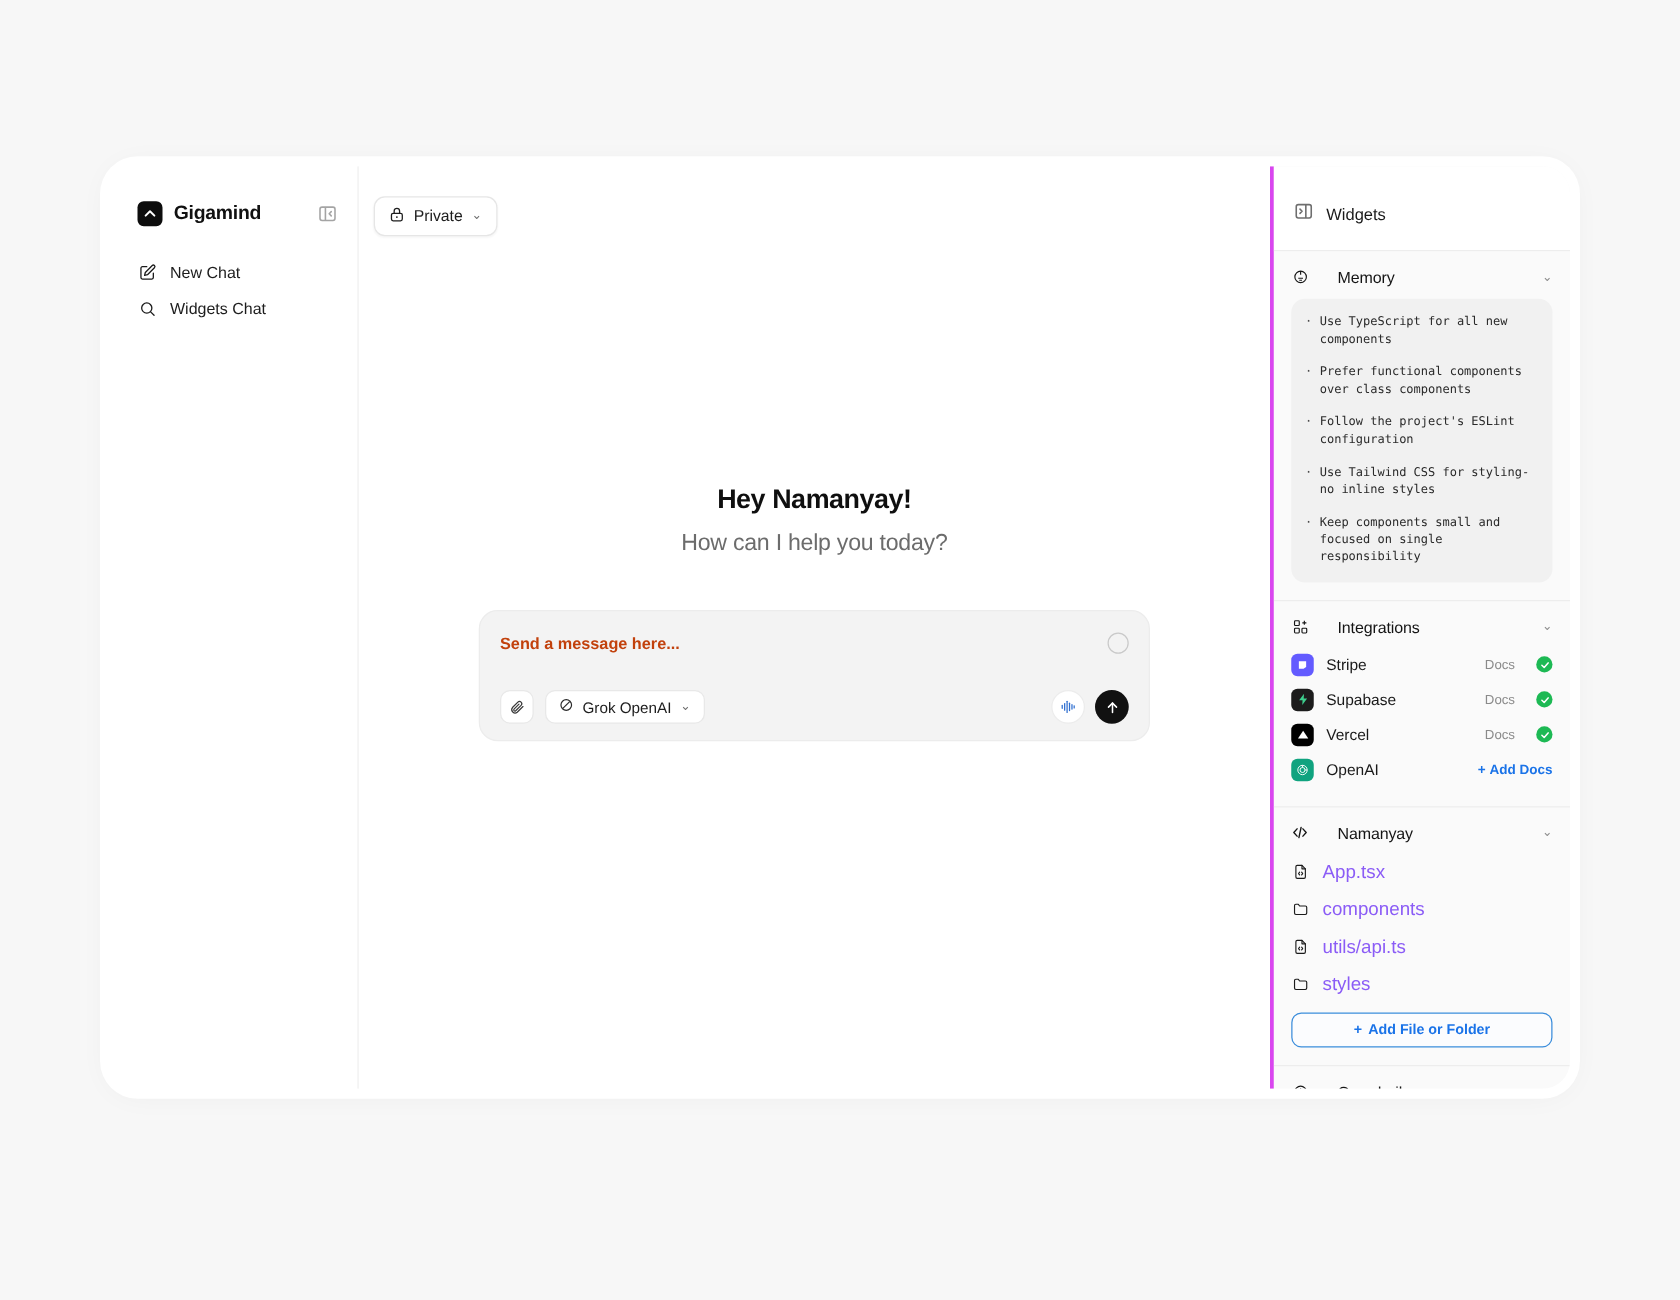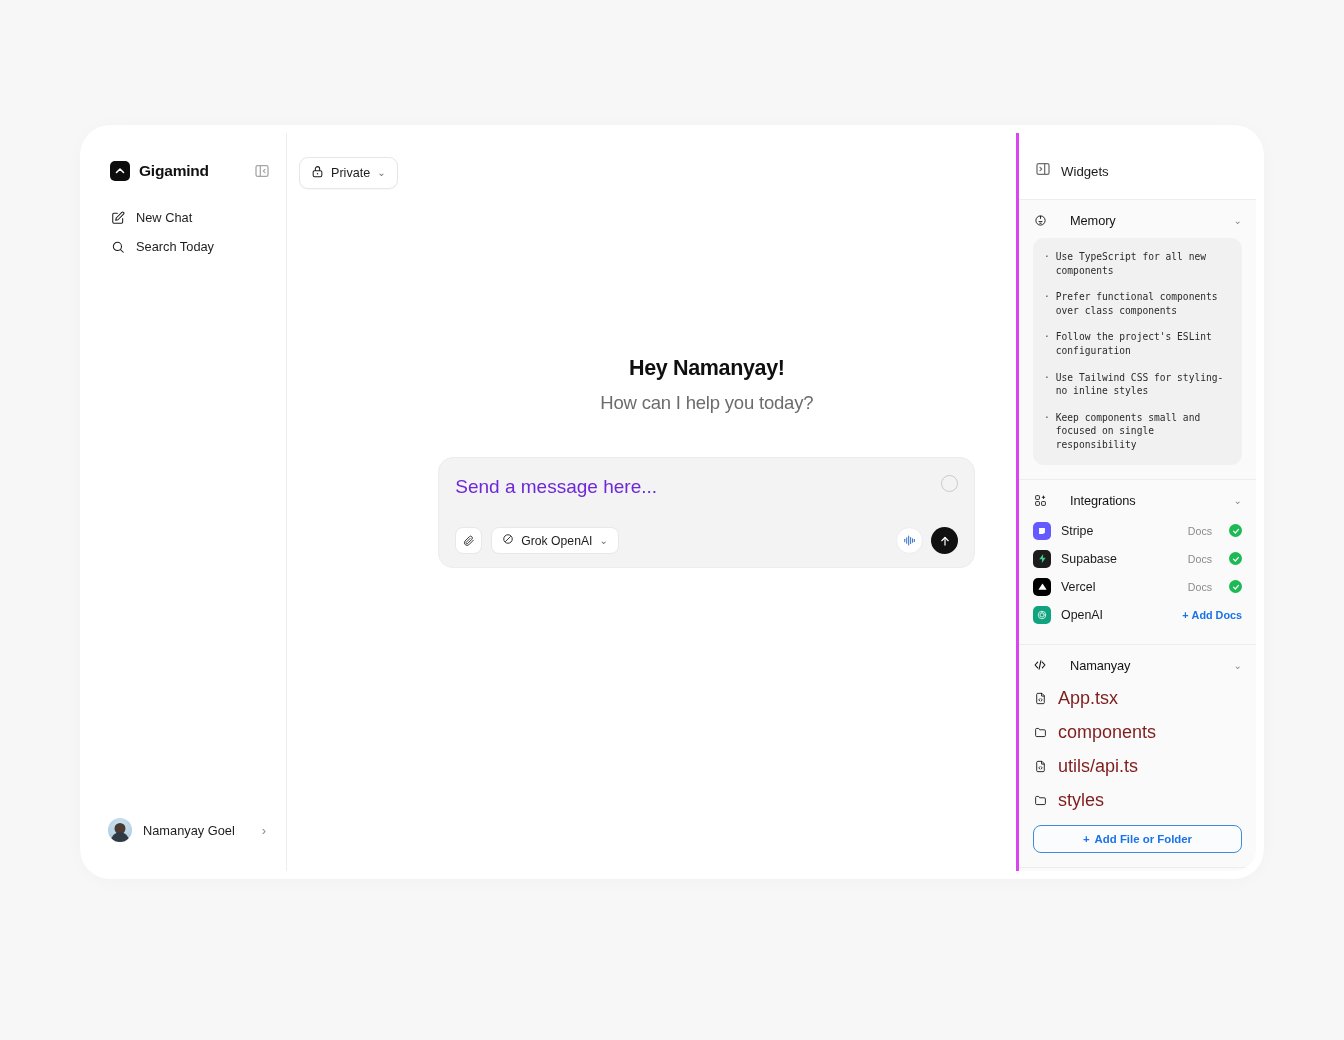--- a/index.html
+++ b/index.html
@@ -98,21 +98,21 @@
   .avatar::after {
     content:""; position:absolute; left:50%; bottom:-1px;
     width:18px; height:11px; border-radius:9px 9px 0 0;
     background:#2f3a45; transform:translateX(-50%);
   }
   .user-name { font-size: 12.8px; color: #1d1d1d; flex: 1; }
   .user-chevron { color:#8b8b8b; font-size: 13px; }
 
   
   #center {
-    flex: 1; display: flex; flex-direction: row;
+    flex: 1; display: flex; flex-direction: column;
     background: #ffffff; position: relative; min-width: 0;
   }
   .top-bar { padding: 24px 0 0 12px; }
   .privacy-pill {
     display: inline-flex; align-items: center; gap: 7px;
     border: 1px solid #e6e6e6; border-radius: 9px;
     background: #fff; padding: 7px 11px;
     font-size: 12.6px; color: #1d1d1d; cursor: pointer;
     box-shadow: 0 1px 1.5px rgba(0,0,0,0.035);
   }
@@ -134,22 +134,23 @@
 
   .composer {
     width: 537px; margin-top: 43px;
     background: #f3f3f3; border-radius: 15px;
     border: 1px solid #ececec;
     padding: 17px 16px 13px 16px;
     position: relative;
   }
   .composer-input-row { display: flex; align-items: flex-start; }
   .composer-placeholder {
-    flex: 1; font-size: 19px; color: #6d28d9; padding-top: 1px;
+    flex: 1; font-size: 13px; color: #c2410c; padding-top: 1px;
     cursor: text;
+    font-weight: bold;
   }
   .record-ring {
     width: 17px; height: 17px; border-radius: 50%;
     border: 1.4px solid #c9c9c9; flex: 0 0 17px; cursor: pointer;
   }
   .composer-tools {
     display: flex; align-items: center; gap: 9px; margin-top: 29px;
   }
   .tool-btn {
     width: 27px; height: 27px; border-radius: 8px;
@@ -233,21 +234,21 @@
     font-size: 10.8px; color: #1a73e8; font-weight: 700;
     display: flex; align-items: center; gap: 3px; cursor: pointer;
   }
 
   .ctx-row {
     display: flex; align-items: center; gap: 11px;
     padding: 5px 0; margin-bottom: 3px; cursor: pointer;
   }
   .ctx-ico { width: 14px; height: 14px; flex: 0 0 14px;
     display:flex; align-items:center; justify-content:center; }
-  .ctx-name { font-size: 18px; color: #7f1d1d; }
+  .ctx-name { font-size: 15px; color: #8b5cf6; }
 
   .add-file-btn {
     margin-top: 9px; width: 100%;
     border: 1px solid #3b8ddb; border-radius: 8px;
     background: #fbfcfe; color: #1a73e8;
     font-size: 11.4px; font-weight: 700;
     padding: 7px 0; cursor: pointer;
     display: flex; align-items: center; justify-content: center; gap: 5px;
     font-family: "Liberation Sans", sans-serif;
   }
@@ -285,33 +286,28 @@
         </span>
         <span>New Chat</span>
       </div>
       <div class="nav-item">
         <span class="ic">
           <svg width="14" height="14" viewBox="0 0 24 24" fill="none" stroke="#1d1d1d" stroke-width="1.8" stroke-linecap="round">
               <circle cx="11" cy="11" r="7"></circle>
               <line x1="16.3" y1="16.3" x2="21" y2="21"></line>
             </svg>
         </span>
-        <span>Search Today</span>
+        <span>Widgets Chat</span>
       </div>
     </div>
 
 
 
     <div class="sidebar-spacer"></div>
 
-    <div class="user-row">
-      <span class="avatar"></span>
-      <span class="user-name">Namanyay Goel</span>
-      <span class="user-chevron">›</span>
-    </div>
   </aside>
 
   <main id="center">
 
     <div class="top-bar">
       <div class="privacy-pill">
         <span>
           <svg width="13" height="13" viewBox="0 0 24 24" fill="none" stroke="#1d1d1d" stroke-width="1.9">
               <rect x="4" y="10.5" width="16" height="11" rx="2.5"></rect>
               <path d="M8 10.5V7a4 4 0 0 1 8 0v3.5"></path>

